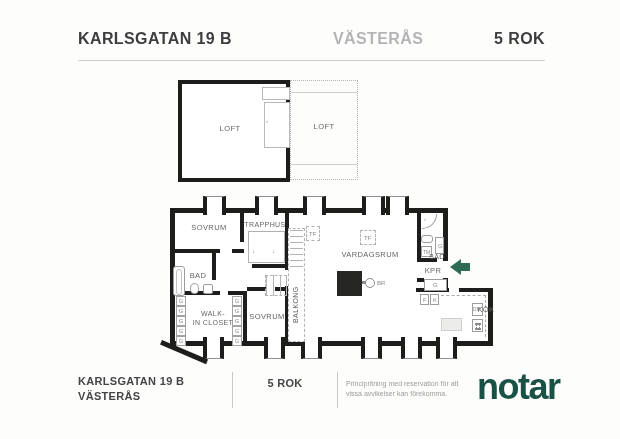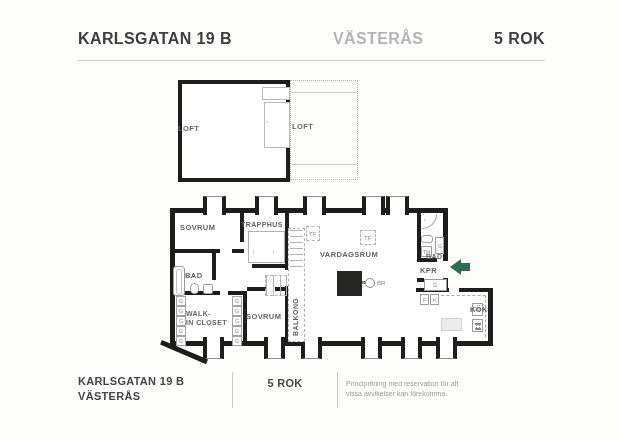--- a/index.html
+++ b/index.html
@@ -5,22 +5,22 @@
   html,body{margin:0;padding:0;background:#ffffff;}
   #canvas{position:relative;width:620px;height:439px;background:#fdfdfc;overflow:hidden;
           font-family:"Liberation Sans",sans-serif;}
   .abs{position:absolute;}
   
   .hdr{position:absolute;top:30px;font-size:16px;font-weight:700;letter-spacing:.4px;color:#3e3e40;}
   .hdr.city{color:#b4b4b6;}
   .hdr-rule{position:absolute;top:60px;left:78px;width:467px;height:1px;background:#cfcfcf;}
   
   .wall{position:absolute;background:#1d1d1b;}
-  .room-lbl{position:absolute;font-size:7.5px;font-weight:700;color:#636366;letter-spacing:.4px;
-            text-align:left;white-space:pre-line;line-height:9px;}
+  .room-lbl{position:absolute;font-size:7.5px;font-weight:400;color:#636366;letter-spacing:.4px;
+            text-align:center;white-space:pre-line;line-height:9px;}
   .fix-lbl{font-size:6px;color:#8a8a8c;}
   .outline{position:absolute;background:#fff;border:5px solid #1d1d1b;box-sizing:border-box;}
   .bay{position:absolute;background:#fff;border-left:4px solid #1d1d1b;border-right:4px solid #1d1d1b;box-sizing:border-box;}
   .bay.top{border-top:1px solid #919193;}
   .bay.bot{border-bottom:1px solid #919193;}
   .rungs-v{background:repeating-linear-gradient(to right,#b3b3b3 0,#b3b3b3 1px,transparent 1px,transparent 7px);}
   .rungs-h{background:repeating-linear-gradient(to bottom,#b3b3b3 0,#b3b3b3 1px,transparent 1px,transparent 6px);}
   .thinbox{position:absolute;border:1px solid #9d9d9f;box-sizing:border-box;background:#fff;}
   .dashbox{position:absolute;border:1px dashed #b2b2b4;box-sizing:border-box;}
   .gcell{display:block;width:100%;height:10px;border:1px solid #a2a2a4;box-sizing:border-box;
@@ -182,14 +182,15 @@
   <div class="ft-bold" style="left:78px;top:374px;">
     <div>KARLSGATAN 19 B</div>
     <div>VÄSTERÅS</div>
   </div>
   <div class="ft-div" style="left:232px;"></div>
   <div class="ft-bold" style="left:240px;top:376px;width:90px;text-align:center;">
     <div>5 ROK</div>
   </div>
   <div class="ft-div" style="left:337px;"></div>
   <div class="disclaimer" style="left:346px;top:379px;">Principritning med reservation för att vissa avvikelser kan förekomma.</div>
+  <div class="brand" style="left:477px;top:366px;">notar</div>
 
 </div>
 
 </body></html>

